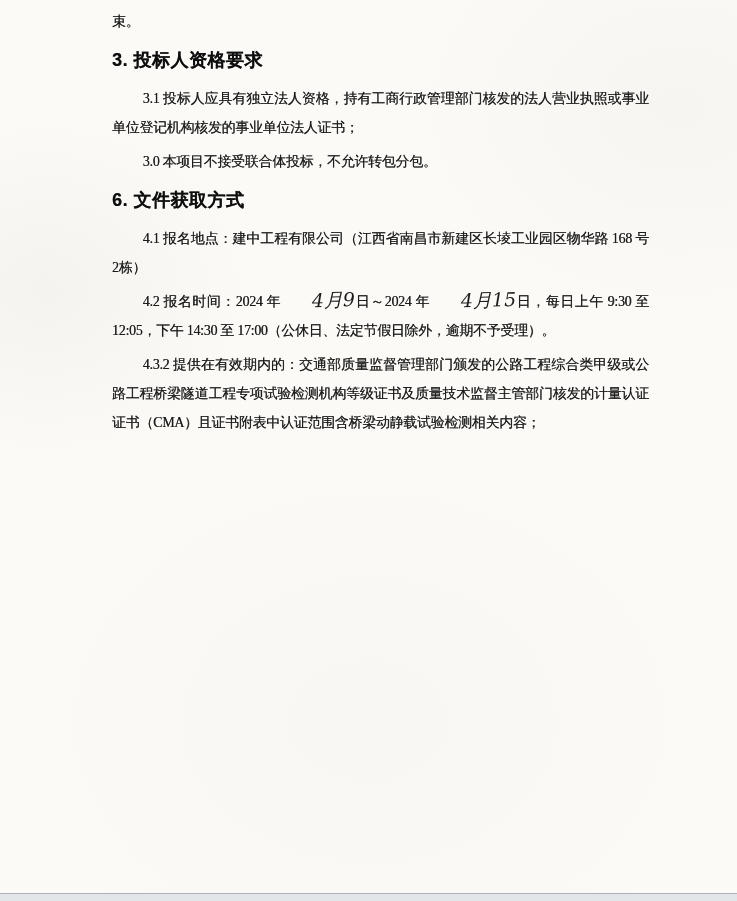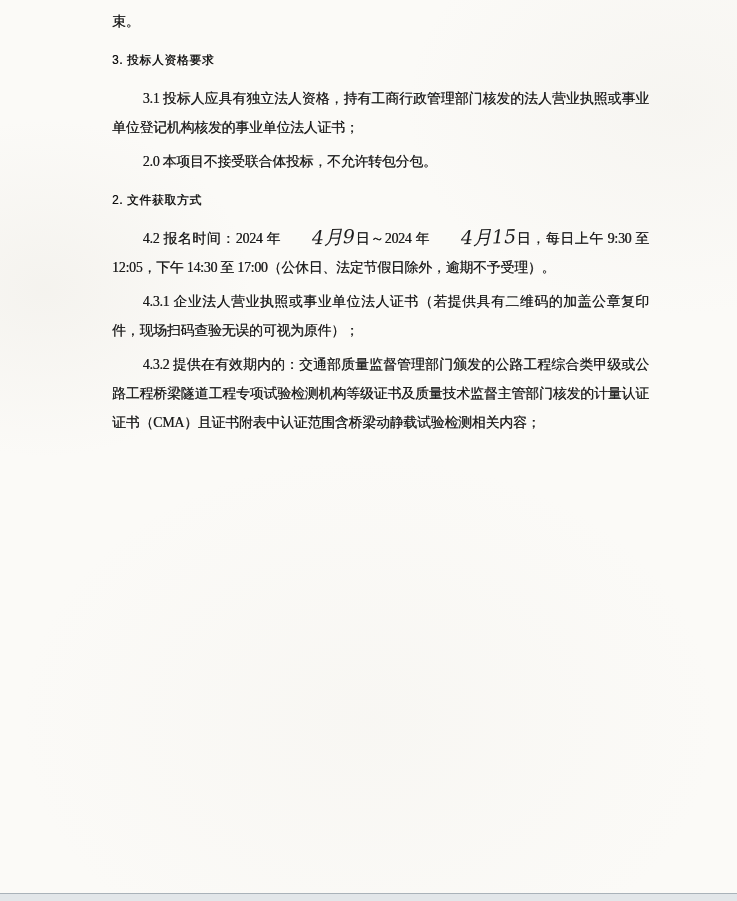--- a/index.html
+++ b/index.html
@@ -30,22 +30,22 @@
     margin:5px 0 0;
     line-height:29px;
     text-indent:2.2em;
     text-shadow:0.3px 0 0 rgba(25,25,25,0.75);
   }
   .doc p:first-child { margin-top:0; }
   .doc p.no-indent { text-indent:0; }
 
   .doc h2 {
     font-family:"Liberation Sans","DejaVu Sans",sans-serif;
-    font-weight:normal;
-    font-size:12px;
+    font-weight:bold;
+    font-size:18px;
     line-height:29px;
     letter-spacing:0.5px;
     color:var(--heading-ink, #0e0e0e);
     margin:10px 0 9px;
     text-indent:0;
     text-shadow:0.3px 0 0 rgba(10,10,10,0.8);
   }
 
   .hand {
     display:inline-block;
@@ -68,20 +68,20 @@
   }
 </style>
 </head>
 <body>
 
 <div class="page">
   <div class="doc" id="doc">
       <p class="no-indent">束。</p>
       <h2>3. 投标人资格要求</h2>
       <p>3.1 投标人应具有独立法人资格，持有工商行政管理部门核发的法人营业执照或事业单位登记机构核发的事业单位法人证书；</p>
-      <p>2.0 本项目不接受联合体投标，不允许转包分包。</p>
-      <h2>2. 文件获取方式</h2>
+      <p>3.0 本项目不接受联合体投标，不允许转包分包。</p>
+      <h2>6. 文件获取方式</h2>
+      <p>4.1 报名地点：建中工程有限公司（江西省南昌市新建区长堎工业园区物华路 168 号 2栋）</p>
       <p><span>4.2 报名时间：2024 年</span><span class="hand">4月9</span><span>日～2024 年</span><span class="hand">4月15</span><span>日，每日上午 9:30 至 12:05，下午 14:30 至 17:00（公休日、法定节假日除外，逾期不予受理）。</span></p>
-      <p>4.3.1 企业法人营业执照或事业单位法人证书（若提供具有二维码的加盖公章复印件，现场扫码查验无误的可视为原件）；</p>
       <p>4.3.2 提供在有效期内的：交通部质量监督管理部门颁发的公路工程综合类甲级或公路工程桥梁隧道工程专项试验检测机构等级证书及质量技术监督主管部门核发的计量认证证书（CMA）且证书附表中认证范围含桥梁动静载试验检测相关内容；</p>
     </div>
   <div class="scan-edge"></div>
 </div>
 
 </body></html>

